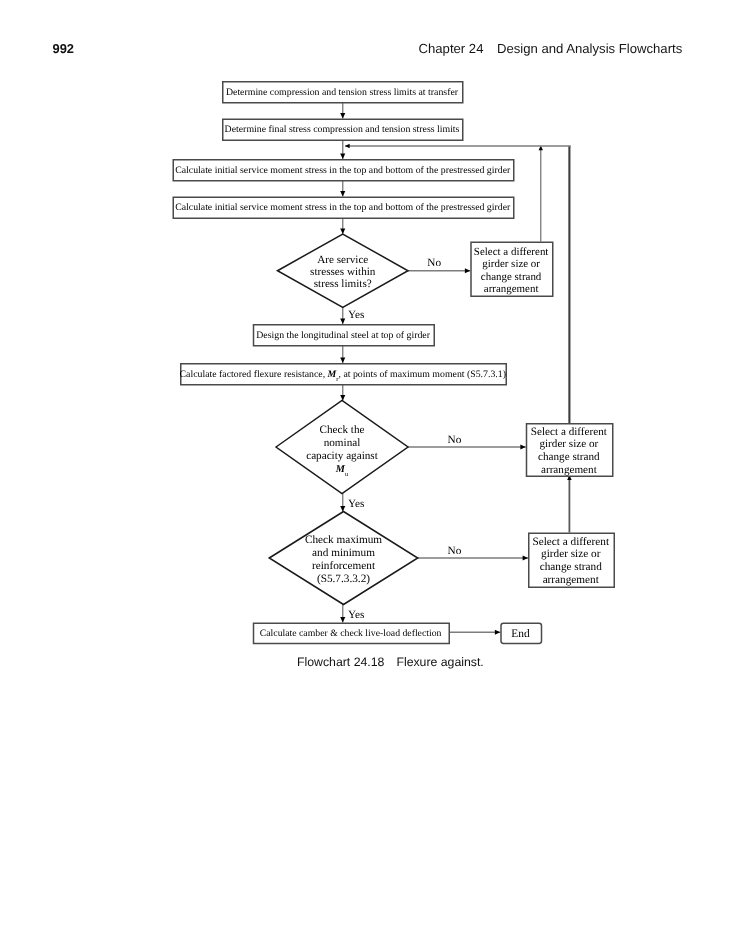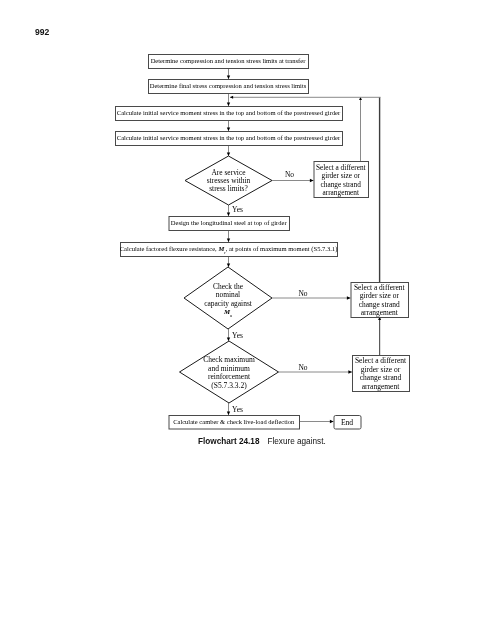--- a/index.html
+++ b/index.html
@@ -4,33 +4,34 @@
 <title>Flowchart</title>
 <style>
   html,body{margin:0;padding:0;}
   body{width:500px;height:617px;background:#ffffff;-webkit-font-smoothing:antialiased;font-family:"Liberation Serif",serif;overflow:hidden;}
   .page{position:relative;width:500px;height:459px;}
   .hdr-page{position:absolute;left:35px;top:26.5px;font-family:"Liberation Sans",sans-serif;font-weight:bold;font-size:8.6px;color:#111;}
   .hdr-title{position:absolute;left:279px;top:26.5px;font-family:"Liberation Sans",sans-serif;font-size:8.75px;color:#151515;white-space:nowrap;}
   .hdr-title .gap{display:inline-block;width:9px;}
   .caption{position:absolute;left:198px;top:437.3px;font-family:"Liberation Sans",sans-serif;font-size:8.2px;color:#111;white-space:nowrap;}
   .caption .gap{display:inline-block;width:8px;}
-  .caption b{font-weight:bold;margin-top:16px;}
+  .caption b{font-weight:normal;margin-top:16px;}
   svg{position:absolute;left:0;top:0;}
   .bx{fill:#fff;stroke:#4a4a4a;stroke-width:1;}
   .dia{fill:#fff;stroke:#1a1a1a;stroke-width:1;}
   .ln{stroke:#7d7d7d;stroke-width:0.9;fill:none;}
   .t{font-family:"Liberation Serif",serif;font-size:6.55px;fill:#000;}
   .tc{text-anchor:middle;}
 </style>
 </head>
 <body>
 
 <div class="page">
   <div class="hdr-page">992</div>
+  <div class="hdr-title"><span>Chapter 24</span><span class="gap"></span><span>Design and Analysis Flowcharts</span></div>
 
   <svg id="fc" width="500" height="617" viewBox="0 0 500 617">
     <g id="edges">
         <polyline points="228.5,68 228.5,79" class="ln"></polyline>
         <polygon points="226.808,75.4 230.192,75.4 228.5,79" fill="#000" stroke="none"></polygon>
         <polyline points="228.5,93 228.5,106" class="ln"></polyline>
         <polygon points="226.808,102.4 230.192,102.4 228.5,106" fill="#000" stroke="none"></polygon>
         <polyline points="228.5,120 228.5,131" class="ln"></polyline>
         <polygon points="226.808,127.4 230.192,127.4 228.5,131" fill="#000" stroke="none"></polygon>
         <polyline points="228.5,145 228.5,156" class="ln"></polyline>

